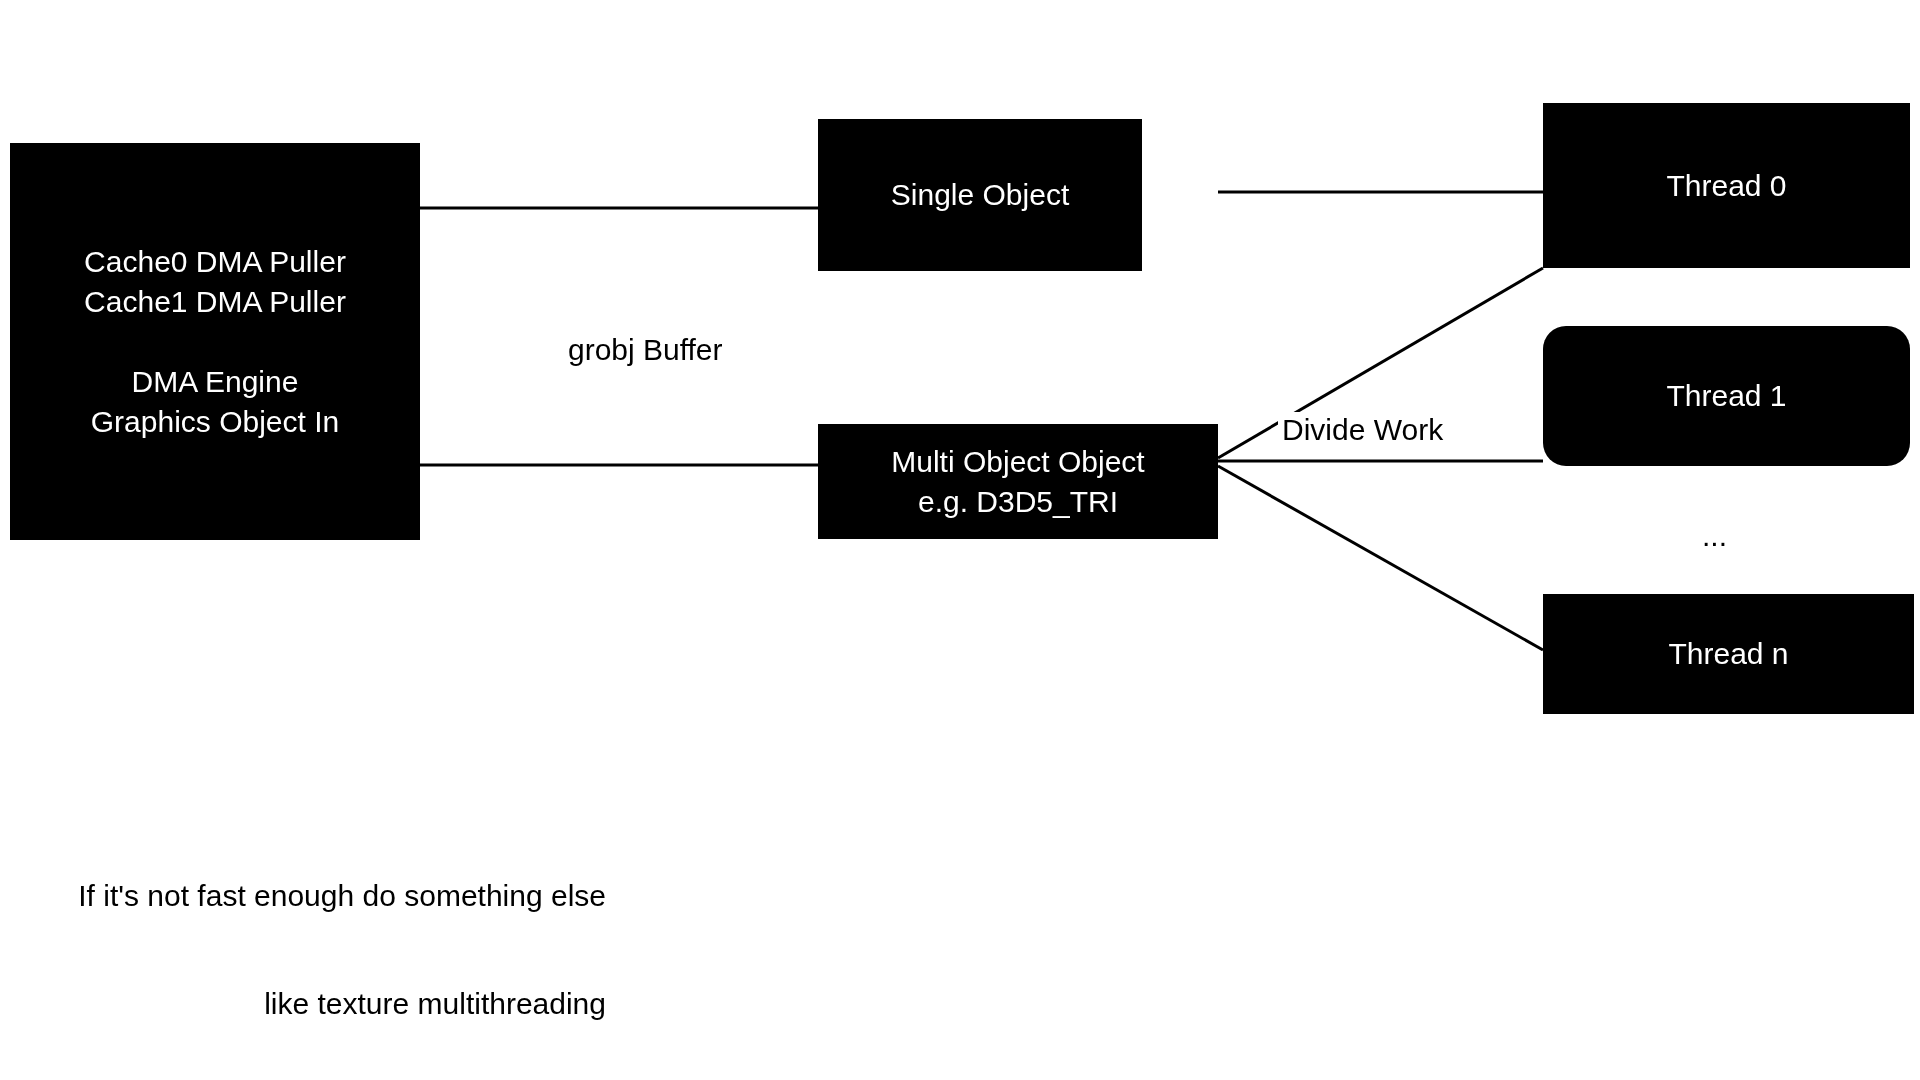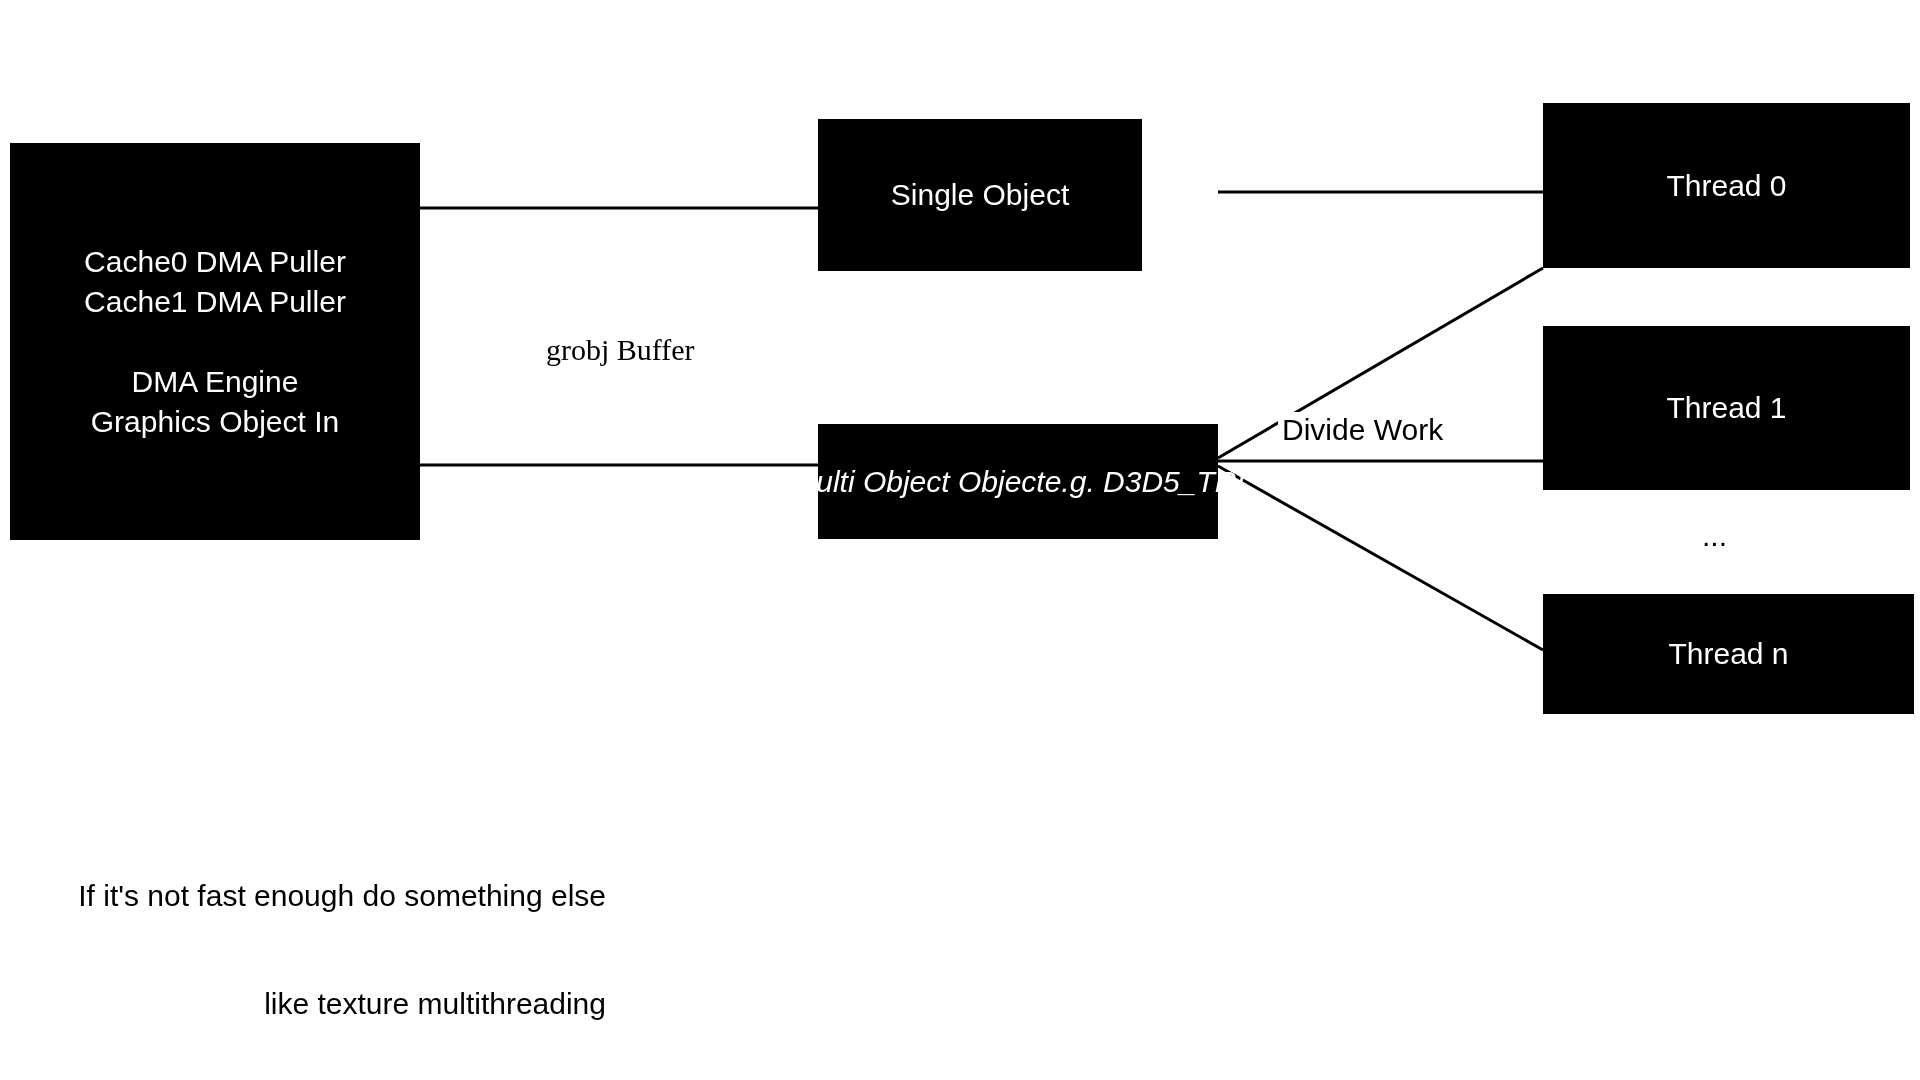--- a/index.html
+++ b/index.html
@@ -98,21 +98,22 @@
     left: 1543px;
     top: 103px;
     width: 367px;
     height: 165px;
   }
 
   #node-thread-1 {
     left: 1543px;
     top: 326px;
     width: 367px;
-    height: 164px;
+    height: 140px;
+    border-radius: 23px;
   }
 
   #node-thread-n {
     left: 1543px;
     top: 594px;
     width: 371px;
     height: 120px;
   }
 
   
@@ -120,23 +121,22 @@
     position: absolute;
     font-size: 30px;
     line-height: 36px;
     color: #000000;
     white-space: nowrap;
     background: #ffffff;
     z-index: 2;
     padding: 0 4px;
   }
   #label-grobj-buffer {
-    left: 542px;
+    left: 564px;
     top: 332px;
-    font-family: Liberation Serif, serif;
   }
   #label-divide-work {
     left: 1278px;
     top: 412px;
   }
   #label-ellipsis {
     left: 1698px;
     top: 518px;
     font-size: 30px;
     background: transparent;
@@ -180,21 +180,21 @@
     <span class="node-text">Cache1 DMA Puller</span>
     <span class="group-gap"></span>
     <span class="node-text">DMA Engine</span>
     <span class="node-text">Graphics Object In</span>
   </div>
 
   <div class="node" id="node-single-object">
     <span class="node-text">Single Object</span>
   </div>
 
-  <div class="node" id="node-multi-object" style="font-style:italic;">
+  <div class="node" id="node-multi-object" style="flex-direction:column;">
     <span class="node-text">Multi Object Object</span>
     <span class="node-text">e.g. D3D5_TRI</span>
   </div>
 
   <div class="node" id="node-thread-0">
     <span class="node-text">Thread 0</span>
   </div>
 
   <div class="node" id="node-thread-1">
     <span class="node-text">Thread 1</span>

